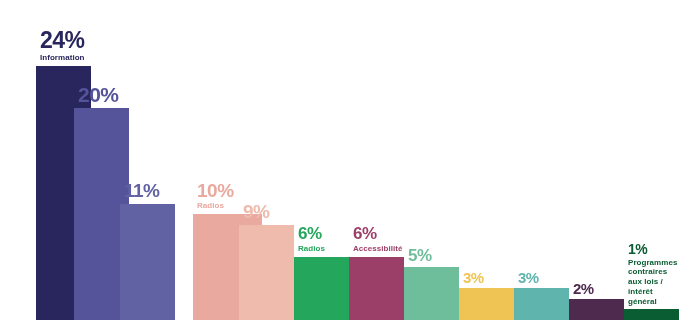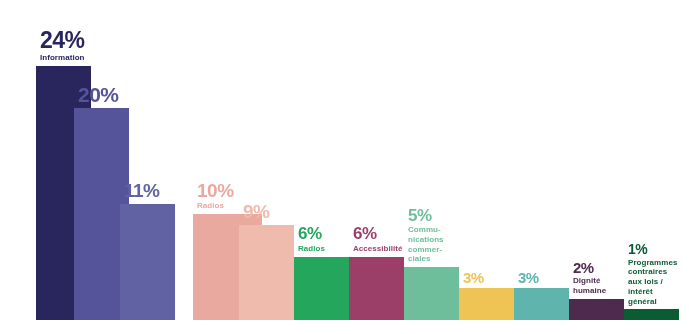--- a/index.html
+++ b/index.html
@@ -116,40 +116,38 @@
       <div class="bar" style="height: 63.5px; background: rgb(156, 63, 104);"></div>
       <div class="bar-label" style="color: rgb(156, 63, 104);">
         <span class="pct">6%</span>
         <span class="cat">Accessibilité</span>
       </div>
     </div>
     <div class="bar-group s-sm" style="left: 404px; width: 55px; height: 52.9167px;">
       <div class="bar" style="height: 52.9167px; background: rgb(111, 190, 155);"></div>
       <div class="bar-label" style="color: rgb(111, 190, 155);">
         <span class="pct">5%</span>
-        <span class="cat">Commu-<br>nications<br>commer-<br>ciales</span>
       </div>
     </div>
     <div class="bar-group s-xs" style="left: 459px; width: 55px; height: 31.75px;">
       <div class="bar" style="height: 31.75px; background: rgb(239, 196, 85);"></div>
       <div class="bar-label" style="color: rgb(239, 196, 85);">
         <span class="pct">3%</span>
       </div>
     </div>
     <div class="bar-group s-xs" style="left: 514px; width: 55px; height: 31.75px;">
       <div class="bar" style="height: 31.75px; background: rgb(95, 181, 173);"></div>
       <div class="bar-label" style="color: rgb(95, 181, 173);">
         <span class="pct">3%</span>
       </div>
     </div>
     <div class="bar-group s-xs" style="left: 569px; width: 55px; height: 21.1667px;">
       <div class="bar" style="height: 21.1667px; background: rgb(77, 42, 78);"></div>
       <div class="bar-label" style="color: rgb(77, 42, 78);">
         <span class="pct">2%</span>
-        <span class="cat">Dignité<br>humaine</span>
       </div>
     </div>
     <div class="bar-group s-xxs" style="left: 624px; width: 55px; height: 10.5833px;">
       <div class="bar" style="height: 10.5833px; background: rgb(10, 92, 51);"></div>
       <div class="bar-label" style="color: rgb(10, 92, 51);">
         <span class="pct">1%</span>
         <span class="cat">Programmes<br>contraires<br>aux lois /<br>intérêt<br>général</span>
       </div>
     </div>
   </div>

